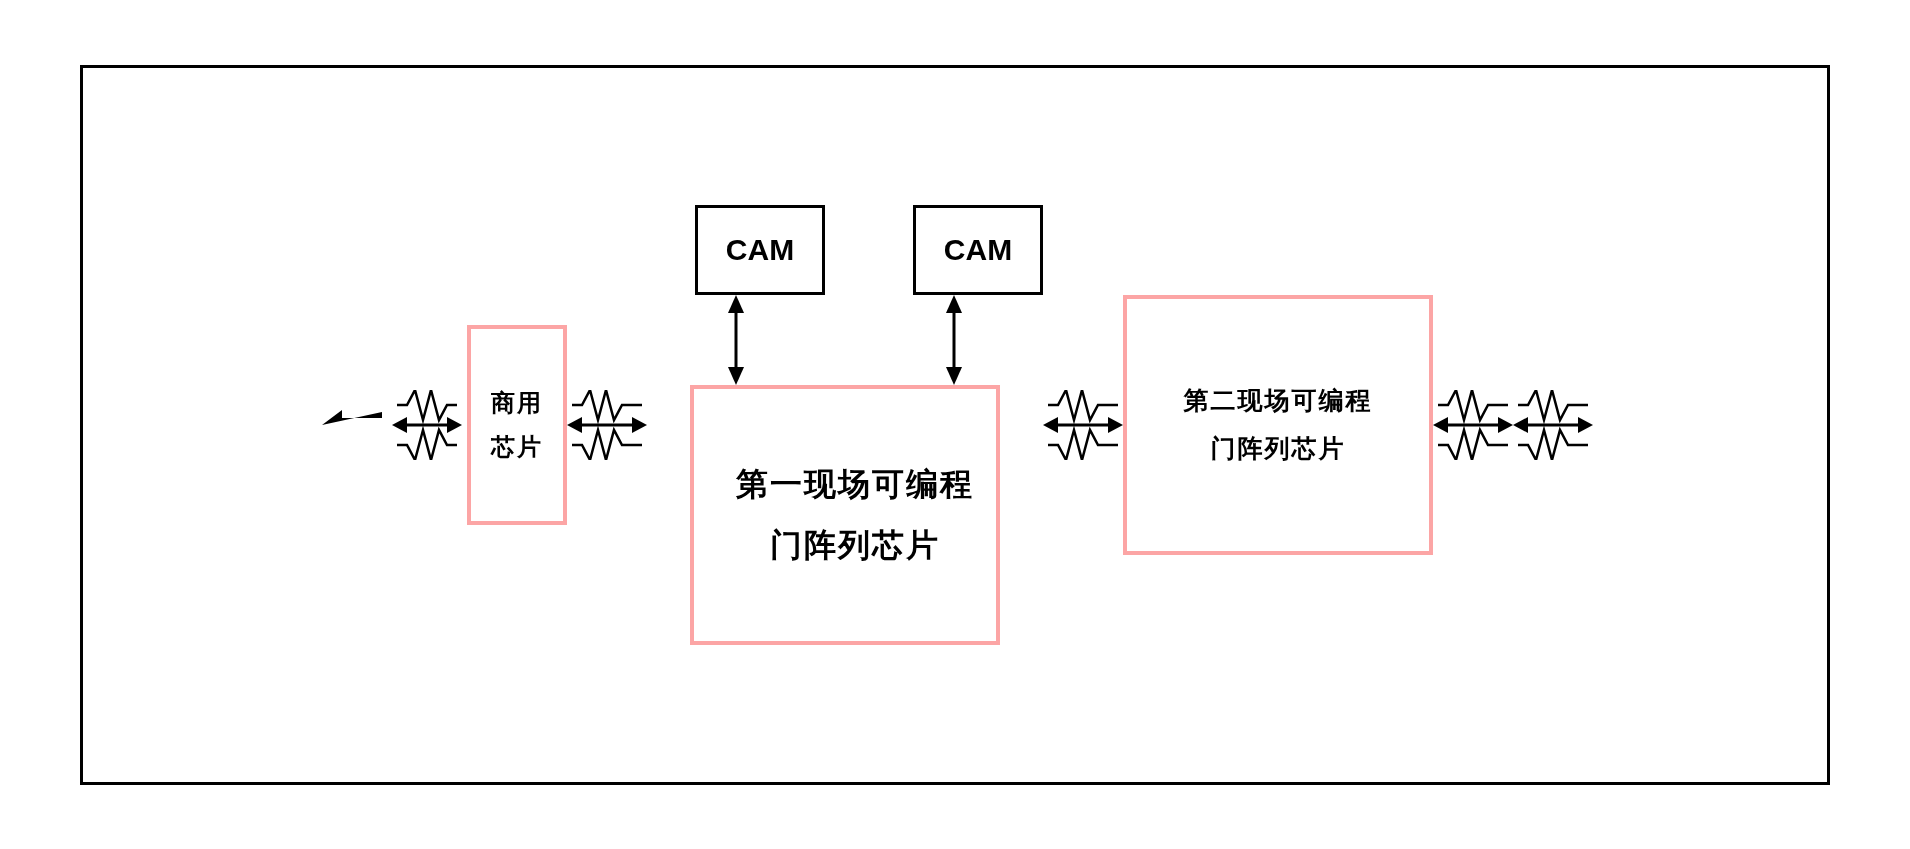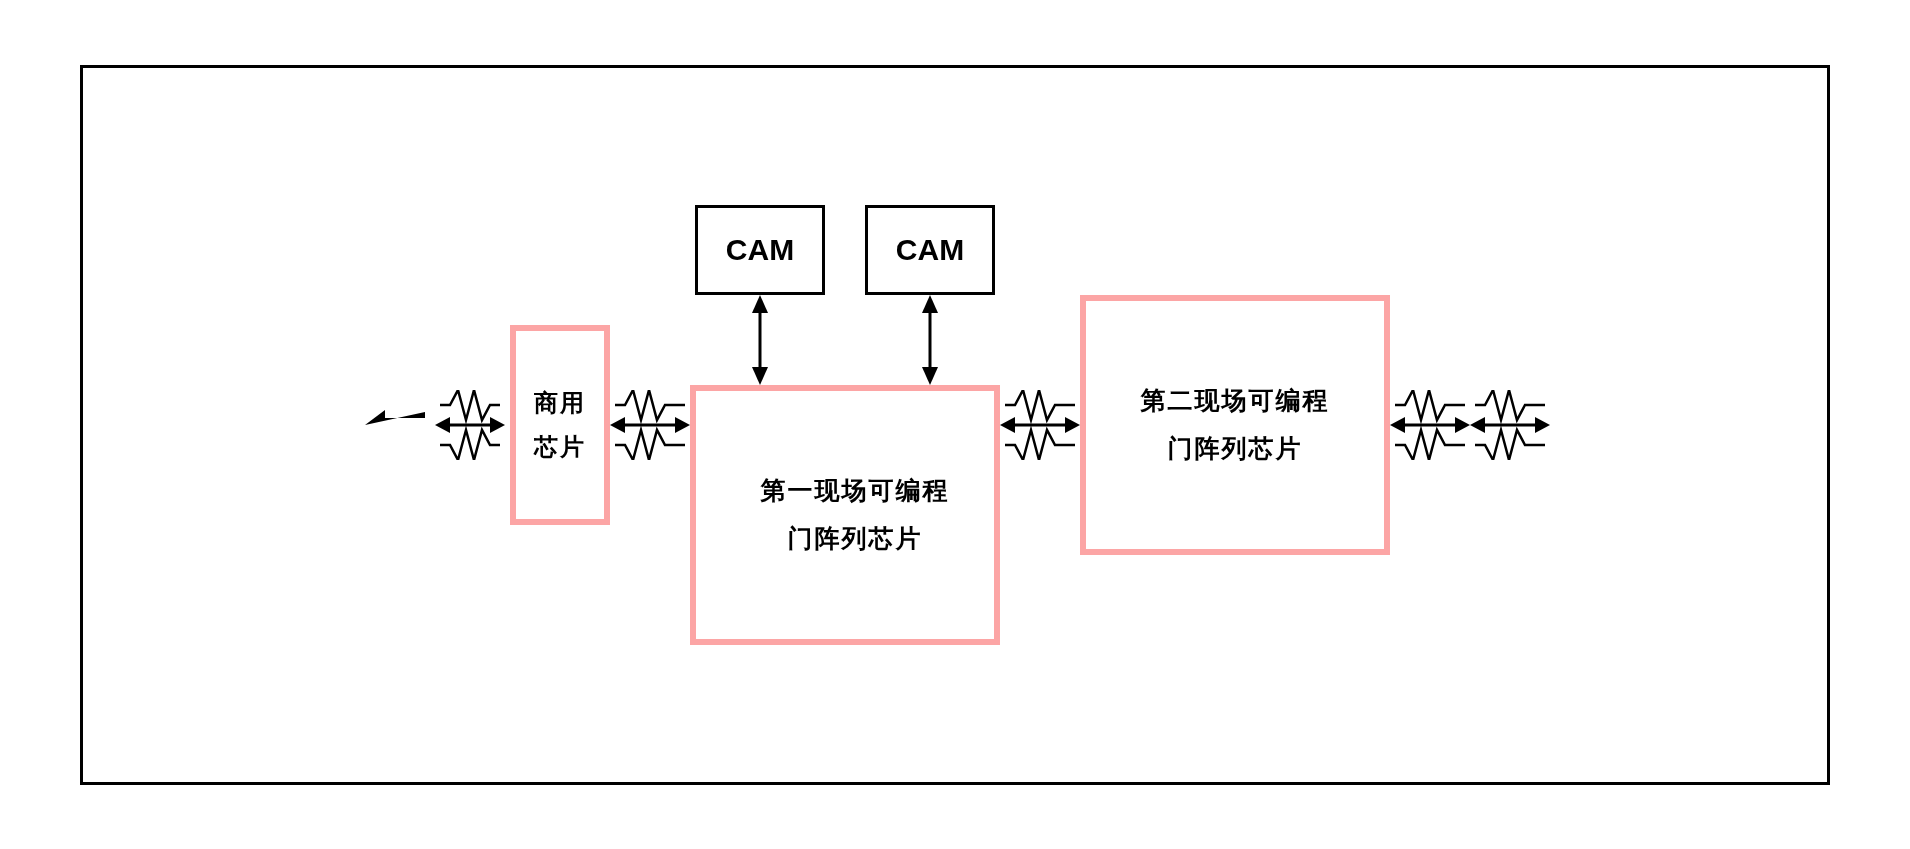--- a/index.html
+++ b/index.html
@@ -21,21 +21,21 @@
     .diagram-container {
       width: 1750px;
       height: 720px;
       border: 3px solid #000;
       position: relative;
       background: #fff;
     }
 
     
     .box {
-      border: 6px solid #fca5a5;
+      border: 4px solid #fca5a5;
       background: #fff;
       display: flex;
       align-items: center;
       justify-content: center;
       text-align: center;
       font-weight: bold;
     }
 
     .box-small {
       width: 100px;
@@ -67,20 +67,21 @@
       border: 3px solid #000;
       background: #fff;
       width: 130px;
       height: 90px;
       display: flex;
       align-items: center;
       justify-content: center;
       font-size: 28px;
       font-weight: bold;
       font-family: Arial, sans-serif;
+      margin-left: 48px;
     }
 
     
     .diagram-inner {
       position: relative;
       width: 100%;
       height: 100%;
     }
 
     .flow-row {
@@ -166,21 +167,21 @@
             <svg width="30" height="90" viewBox="0 0 30 90">
               <line x1="15" y1="5" x2="15" y2="85" stroke="#000" stroke-width="3"></line>
               <polygon points="15,0 7,18 23,18" fill="#000"></polygon>
               <polygon points="15,90 7,72 23,72" fill="#000"></polygon>
             </svg>
           </div>
 
         </div>
 
         <div class="box box-large">
-          <span style="white-space:pre-line; font-size:25px; font-weight:bold; letter-spacing:2px; line-height:1.9;margin-left:20px;">第一现场可编程
+          <span style="white-space:pre-line; font-size:32px; font-weight:bold; letter-spacing:2px; line-height:1.9;margin-left:20px;">第一现场可编程
 门阵列芯片</span>
         </div>
       </div>
 
       <svg width="80" height="70" viewBox="0 0 80 70">
         <line x1="5" y1="35" x2="75" y2="35" stroke="#000" stroke-width="3"></line>
         <polygon points="0,35 15,27 15,43" fill="#000"></polygon>
         <polygon points="80,35 65,27 65,43" fill="#000"></polygon>
         <polyline points="5,55 15,55 23,70 31,40 39,70 47,40 55,55 65,55 75,55" fill="none" stroke="#000" stroke-width="2.5"></polyline>
         <polyline points="5,15 15,15 23,0 31,30 39,0 47,30 55,15 65,15 75,15" fill="none" stroke="#000" stroke-width="2.5"></polyline>

